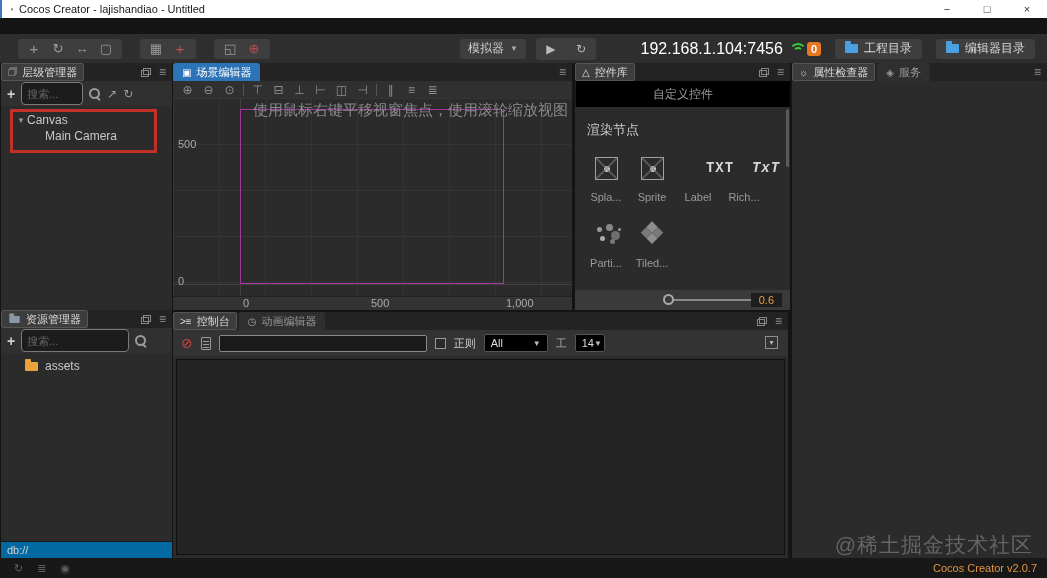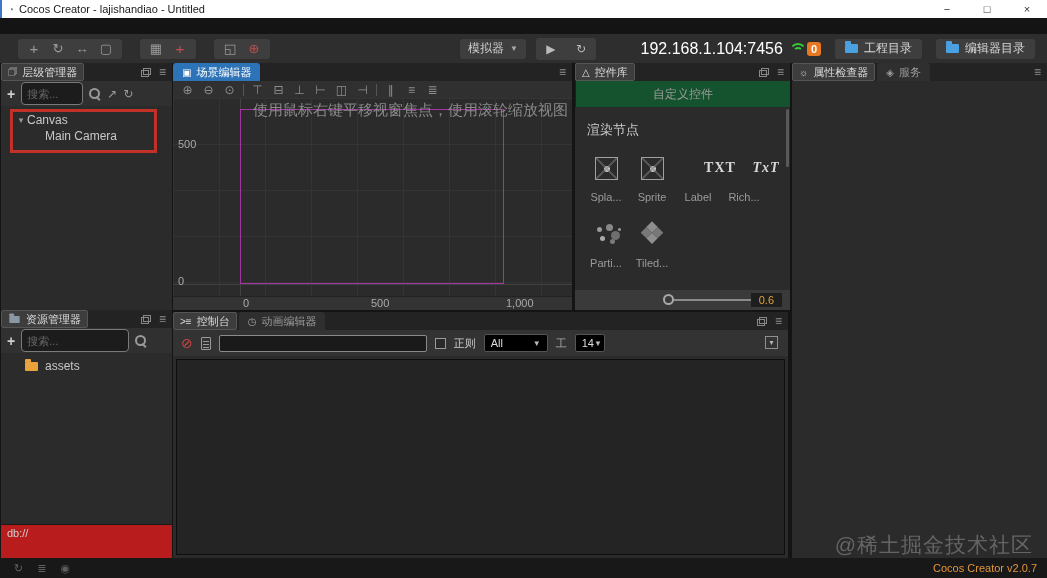--- a/index.html
+++ b/index.html
@@ -75,21 +75,21 @@
     border:2px solid #9a9a9a; border-radius:50%; }
   .ic-search::after { content:""; position:absolute; left:8px; top:8px; width:5px; height:2px;
     background:#9a9a9a; transform:rotate(45deg); transform-origin:0 0; }
   .gic { color:#9a9a9a; font-size:12px; }
 
   
   .tree { position:relative; height:100%; }
   .tree-row { display:flex; align-items:center; height:16px; font-size:12px; color:#c8c8c8; }
   .tree-row .caret { font-size:9px; color:#999; width:12px; text-align:center; }
   .anno-box { position:absolute; border:3px solid #c23128; pointer-events:none; }
-  .dbbar { position:absolute; left:0; bottom:0; width:100%; height:34px; background:#b91c1c;
+  .dbbar { position:absolute; left:0; bottom:0; width:100%; height:17px; background:#0369a1;
     border-top:1px solid #1a1a1a; color:#cfcfcf; font-size:11px; line-height:16px; padding-left:6px; }
 
   
   .sicon { width:21px; text-align:center; color:#8f8f8f; font-size:12px; }
   .ssep { width:1px; height:12px; background:#555; margin:0 3px; }
   .viewport { position:absolute; left:0; top:35px; right:0; bottom:14px; background:#2b2b2b;
     background-image:repeating-linear-gradient(to right,#343434 0 1px,transparent 1px 46px),
                      repeating-linear-gradient(to bottom,#343434 0 1px,transparent 1px 46px);
     overflow:hidden; }
   .axis-v { position:absolute; left:67px; top:0; bottom:0; width:1px; background:#414141; }
@@ -98,33 +98,33 @@
   .hint { position:absolute; top:3px; right:4px; color:#8a8a8a; font-size:15px;margin-left:8px; }
   .ylab { position:absolute; left:5px; color:#aaa; font-size:11px; }
   .ruler { position:absolute; left:0; bottom:0; right:0; height:14px; background:#333;
     border-top:1px solid #222; }
   .ruler span { position:absolute; top:0; color:#aaa; font-size:11px; }
 
   
   .lib-tabs { display:flex; height:26px; background:#262626; }
   .lib-tab { flex:1; display:flex; align-items:center; justify-content:center; font-size:12px;
     color:#bdbdbd; background:#3d3d3d; }
-  .lib-tab.off { background:#14532d; color:#9a9a9a; border-left:1px solid #1e1e1e; }
+  .lib-tab.off { background:#000000; color:#9a9a9a; border-left:1px solid #1e1e1e; }
   .lib-section { color:#cfcfcf; font-size:13px; padding:14px 0 4px 12px; }
   .lib-grid { display:flex; flex-wrap:wrap; padding:4px 2px 0 8px; }
   .lib-item { width:46px; margin:6px 0 0 0; display:flex; flex-direction:column; align-items:center; }
   .lib-item .ibox { height:30px; display:flex; align-items:center; justify-content:center; }
   .lib-item .ilab { margin-top:8px; font-size:11px; color:#9a9a9a; }
   .spr { width:23px; height:23px; border:1px solid #a0a0a0; position:relative; }
   .spr::before { content:""; position:absolute; left:8px; top:8px; width:6px; height:6px;
     background:#c9c9c9; border-radius:50%; }
   .spr::after { content:""; position:absolute; inset:0;
     background-image:linear-gradient(45deg,transparent 46%,#777 46%,#777 54%,transparent 54%),
                      linear-gradient(-45deg,transparent 46%,#777 46%,#777 54%,transparent 54%); opacity:.55; }
-  .txtic { font-family:Liberation Serif, serif; font-weight:bold; font-size:14px;
+  .txtic { font-family:Liberation Mono, monospace; font-weight:bold; font-size:14px;
     color:#d8d8d8; letter-spacing:1px;margin-left:44px; }
   .txtic.it { font-style:italic; }
   .part { width:26px; height:22px; position:relative; }
   .part::before { content:""; position:absolute; left:4px; top:4px; width:5px; height:5px; border-radius:50%;
     background:#9a9a9a; box-shadow:10px -2px 0 1px #888, 16px 6px 0 2px #6f6f6f, 3px 9px 0 0 #ababab,
     13px 12px 0 0 #7a7a7a, 20px 0 0 -1px #999; }
   .tiled { width:26px; height:24px; position:relative; }
   .tiled::before { content:""; position:absolute; left:9px; top:1px; width:8px; height:8px;
     background:#8e8e8e; transform:rotate(45deg);
     box-shadow:8px 0 0 #787878, 0 8px 0 #787878, 8px 8px 0 #8e8e8e; }

